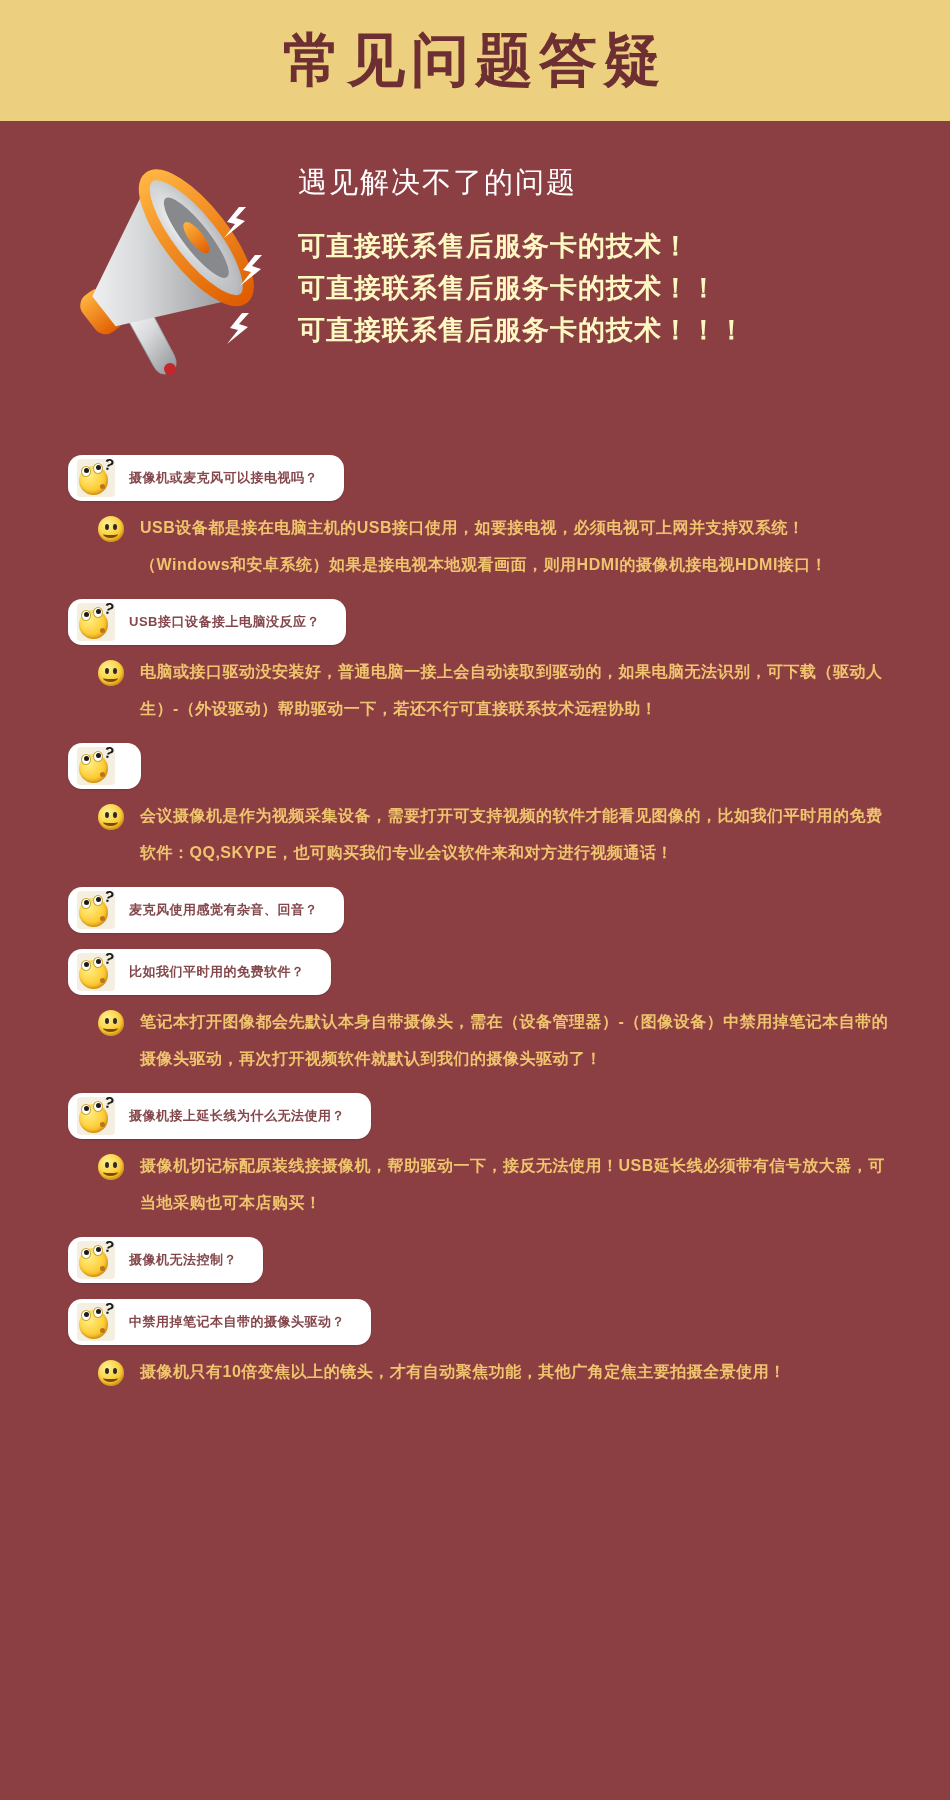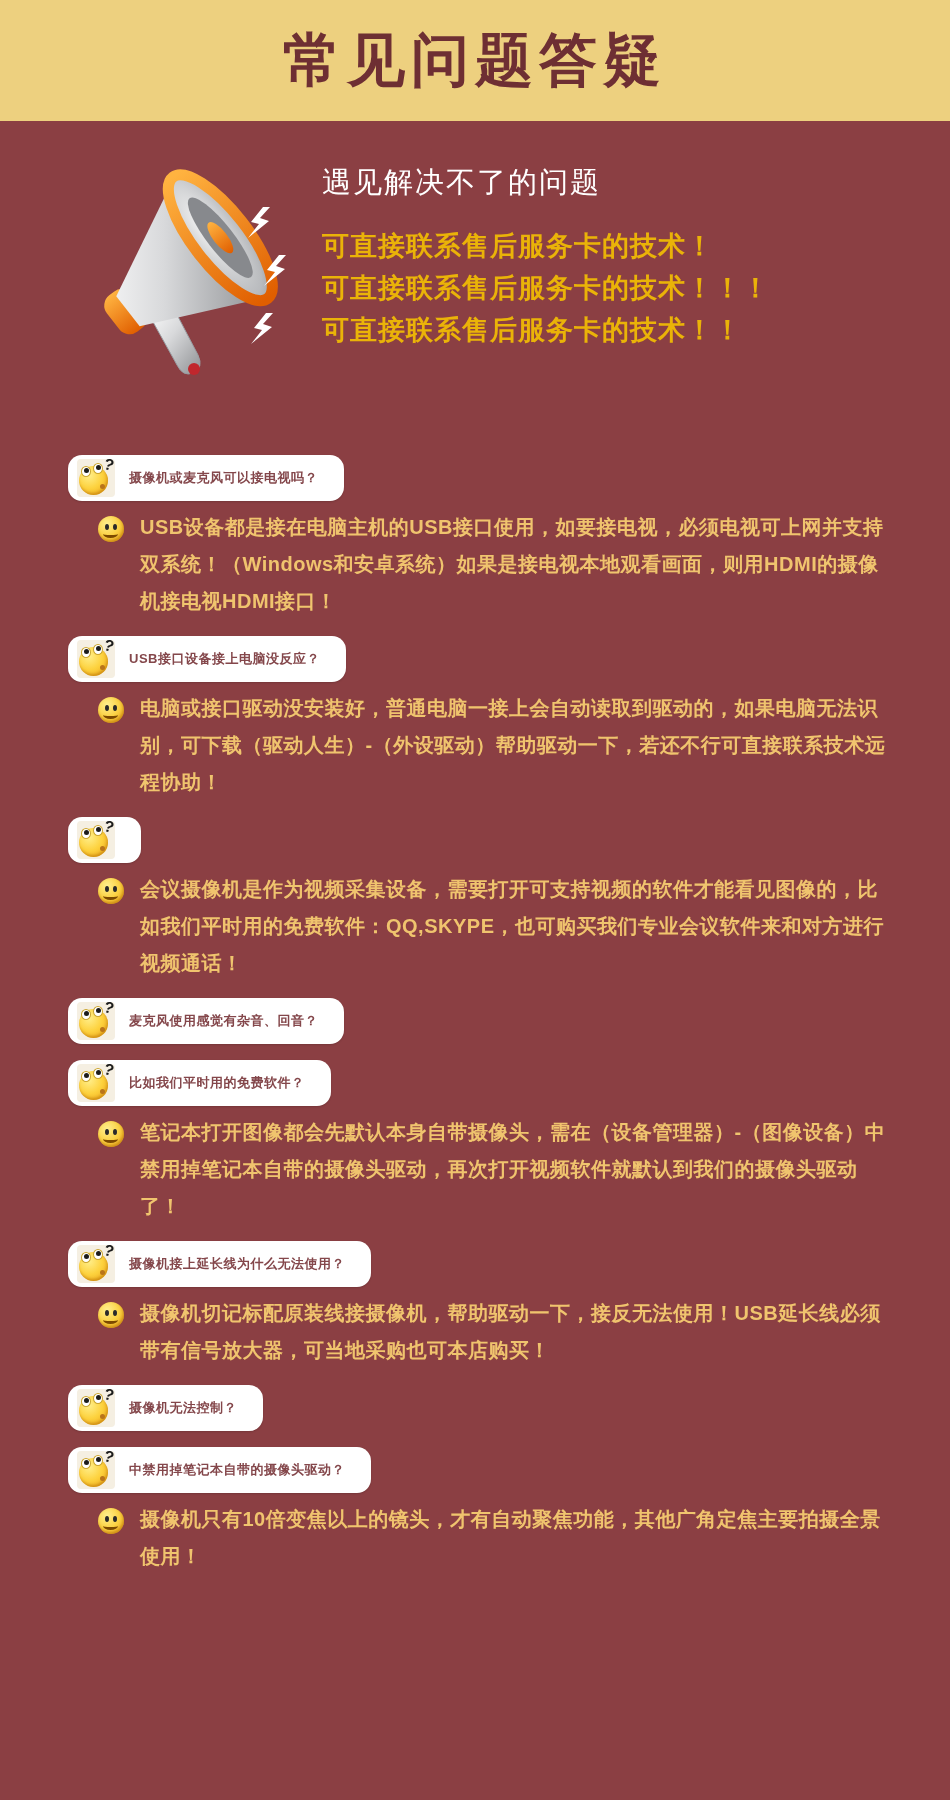--- a/index.html
+++ b/index.html
@@ -19,48 +19,48 @@
   .banner h1{
     margin:0;
     font-size:58px;
     font-weight:900;
     letter-spacing:6px;
     color:#6E2F33;
   }
   
   .hero{
     display:flex;
-    padding:26px 0 0 76px;
+    padding:26px 0 0 52px;
     height:254px;
     box-sizing:content-box;
   }
   .megaphone{flex:none;width:220px;height:232px;}
   .hero-text{margin-left:26px;padding-top:10px;}
   .hero-heading{
     font-size:29px;color:#ffffff;font-weight:500;
     margin:6px 0 22px 0;letter-spacing:2px;
   }
   .hero-line{
-    font-size:27px;font-weight:bold;color:#eab308;
+    font-size:27px;font-weight:bold;color:#fef9c3;
     line-height:42px;letter-spacing:1px;
   }
   
   .faq-wrap{padding:0 60px 0 68px;margin-top:54px;}
   .faq-item{margin-bottom:16px;}
   .q-pill{
     display:inline-flex;align-items:center;gap:14px;
     background:#ffffff;border-radius:14px;
     height:46px;padding:0 26px 0 9px;
     box-shadow:0 1px 2px rgba(0,0,0,0.15);
   }
   .q-text{font-size:13px;font-weight:bold;color:#84474B;letter-spacing:0.5px;}
   .answer{display:flex;gap:16px;padding-left:30px;margin-top:8px;}
   .a-text{
     margin:0;max-width:778px;
-    font-size:20px;font-weight:bold;color:#F0C46E;
+    font-size:16px;font-weight:bold;color:#F0C46E;
     line-height:37px;letter-spacing:0.5px;
   }
   
   .q-emoji{
     position:relative;flex:none;
     width:38px;height:38px;border-radius:4px;
     background:#f5efe2;
   }
   .q-emoji i{position:absolute;display:block;}
   .qe-face{
@@ -145,22 +145,22 @@
       </g>
 
       <path d="M187 60 l-12 15 8 2 -11 14 21 -17 -9 -3 10 -11 z" fill="#ffffff"></path>
       <path d="M203 108 l-12 15 8 2 -11 14 21 -17 -9 -3 10 -11 z" fill="#ffffff"></path>
       <path d="M190 166 l-12 15 8 2 -11 14 21 -17 -9 -3 10 -11 z" fill="#ffffff"></path>
     </svg>
   </div>
   <div class="hero-text">
     <div class="hero-heading">遇见解决不了的问题</div>
     <div class="hero-line">可直接联系售后服务卡的技术！</div>
+    <div class="hero-line">可直接联系售后服务卡的技术！！</div>
     <div class="hero-line">可直接联系售后服务卡的技术！！！</div>
-    <div class="hero-line">可直接联系售后服务卡的技术！！</div>
   </div>
 </section>
 
 <main class="faq-wrap">
 
   <div class="faq-item">
     <div class="q-pill">
       <span class="q-emoji">
           <i class="qe-face"></i>
           <i class="qe-eye l"></i>

